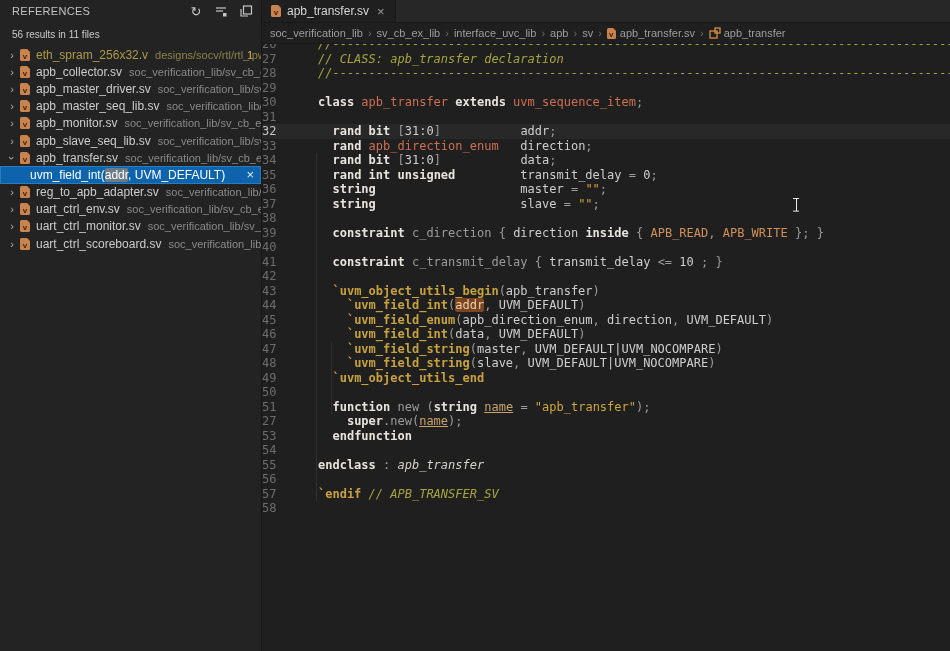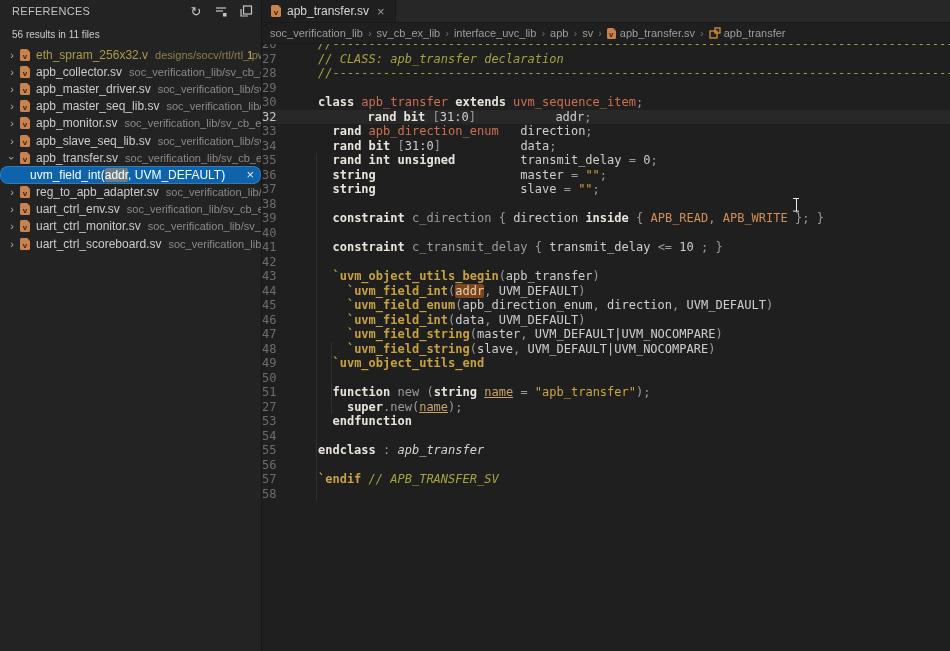--- a/index.html
+++ b/index.html
@@ -27,21 +27,21 @@
   .ficon::before{content:"";position:absolute;top:0;right:0;border-left:3px solid transparent;
                  border-top:3px solid #3b2413;}
   .ficon::after{content:"v";font-size:8px;line-height:9px;color:#47230e;font-weight:bold;}
   .fname{font-size:12px;color:#cccccc;margin-right:7px;flex:0 0 auto;}
   .fpath{font-size:11px;color:#8a8a8a;overflow:hidden;}
   .tree-row.modified .fname{color:#ac9b49;}
   .tree-row.modified .fpath{color:#8b8147;}
   .badge{position:absolute;right:8px;top:0;height:17.2px;display:flex;align-items:center;
          font-size:11px;color:#cfa852;}
   .match-row{height:17.2px;display:flex;align-items:center;background:#0d64ad;color:#ffffff;
-             position:relative;cursor:pointer;box-shadow:inset 0 0 0 1px rgba(140,190,235,.25);border-radius:8px;}
+             position:relative;cursor:pointer;box-shadow:inset 0 0 0 1px rgba(140,190,235,.25);}
   .match-text{font-size:12px;margin-left:30px;color:#ffffff;white-space:pre;}
   .match-hl{background:rgba(205,150,95,.5);border-radius:2px;}
   .match-close{position:absolute;right:7px;color:#eaeaea;font-size:13px;line-height:13px;cursor:pointer;}
 
   
   .editor{position:absolute;left:262px;top:0;width:688px;height:651px;background:#1f1f1f;overflow:hidden;}
   .tabbar{position:absolute;left:0;top:0;width:100%;height:23px;background:#272727;
           border-bottom:1px solid #191919;box-sizing:border-box;display:flex;}
   .tab{height:100%;display:flex;align-items:center;padding:0 10px 0 9px;background:#1f1f1f;
        border-right:1px solid #191919;cursor:pointer;}
@@ -52,21 +52,21 @@
   .breadcrumbs{position:absolute;left:0;top:23px;width:100%;height:21px;display:flex;align-items:center;
                padding-left:8px;box-sizing:border-box;background:#1f1f1f;border-bottom:1px solid #1a1a1a;}
   .bc-item{font-size:11px;color:#9d9d9d;display:flex;align-items:center;cursor:pointer;}
   .bc-sep{font-size:11px;color:#6d6d6d;margin:0 5px;}
   .bc-item .ficon{width:9px;height:11px;margin-right:4px;}
   .cls-icon{width:12px;height:12px;margin-right:3px;display:block;}
 
   .code{position:absolute;left:0;top:44px;width:100%;height:607px;overflow:hidden;}
   .code-lines{margin-top:-7px;}
   .cl-row{display:flex;height:14.5px;line-height:14.5px;}
-  .cl-row.current{background:rgba(255,255,255,.045);gap:35px;}
+  .cl-row.current{background:rgba(255,255,255,.045);}
   .cl-num{flex:0 0 56px;box-sizing:border-box;text-align:left;padding-right:18px;
           font-family:"DejaVu Sans Mono",monospace;font-size:12px;color:#6d6d6d;cursor:pointer;}
   .cl-row.current .cl-num{color:#c6c6c6;}
   .cl-text{flex:1;overflow:hidden;white-space:pre;font-family:"DejaVu Sans Mono",monospace;
            font-size:12px;cursor:text;}
   .tk-k{color:#e8e4dc;font-weight:bold;}
   .tk-t{color:#cd6f51;}
   .tk-m{color:#c7a23f;font-weight:bold;}
   .tk-c{color:#a6a43c;font-style:italic;}
   .tk-s{color:#cfa63f;}
@@ -249,20 +249,24 @@
             <div class="cl-text"><span class="tk-c">//------------------------------------------------------------------------------------------------------</span></div>
           </div>
           <div class="cl-row">
             <div class="cl-num">29</div>
             <div class="cl-text"></div>
           </div>
           <div class="cl-row">
             <div class="cl-num">30</div>
             <div class="cl-text"><span class="tk-k">class</span><span class="tk-p"> </span><span class="tk-t">apb_transfer</span><span class="tk-p"> </span><span class="tk-k">extends</span><span class="tk-p"> </span><span class="tk-t">uvm_sequence_item</span><span class="tk-g">;</span></div>
           </div>
+          <div class="cl-row">
+            <div class="cl-num">31</div>
+            <div class="cl-text"></div>
+          </div>
           <div class="cl-row current">
             <div class="cl-num">32</div>
             <div class="cl-text"><span class="tk-p">  </span><span class="tk-k">rand</span><span class="tk-p"> </span><span class="tk-k">bit</span><span class="tk-p"> </span><span class="tk-g">[</span><span class="tk-p">31:0</span><span class="tk-g">]</span><span class="tk-p">           </span><span class="tk-p">addr</span><span class="tk-g">;</span></div>
           </div>
           <div class="cl-row">
             <div class="cl-num">33</div>
             <div class="cl-text"><span class="tk-p">  </span><span class="tk-k">rand</span><span class="tk-p"> </span><span class="tk-t">apb_direction_enum</span><span class="tk-p">   </span><span class="tk-p">direction</span><span class="tk-g">;</span></div>
           </div>
           <div class="cl-row">
             <div class="cl-num">34</div>

